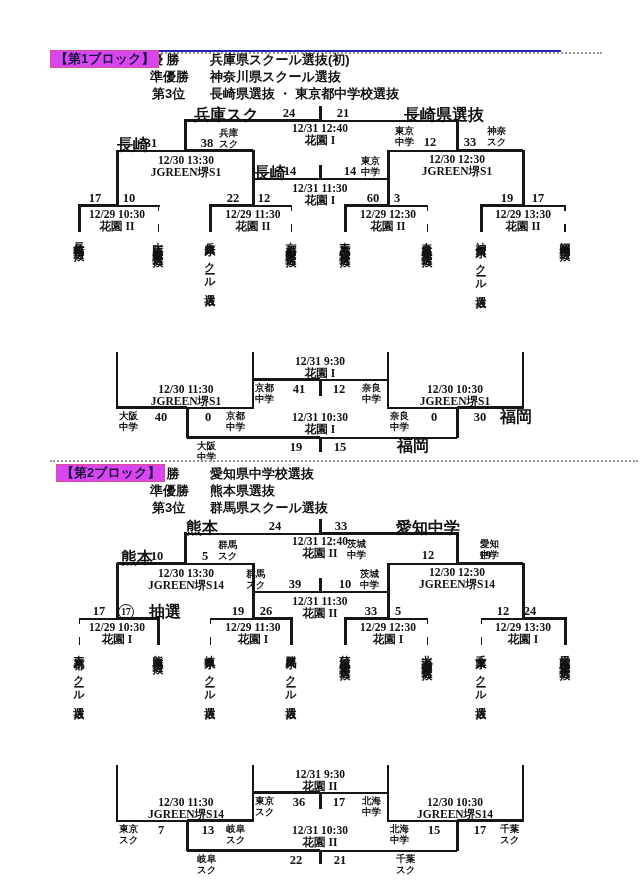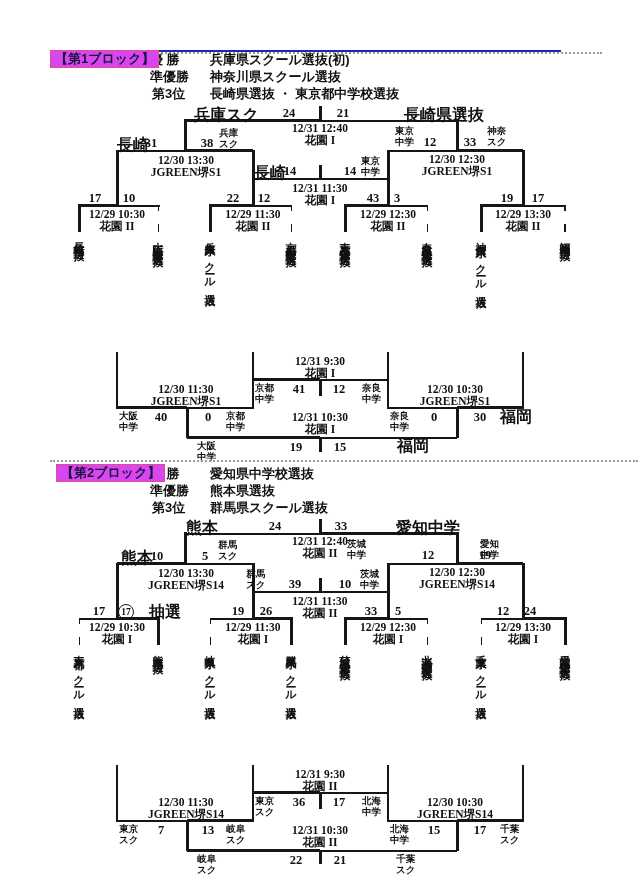--- a/index.html
+++ b/index.html
@@ -150,21 +150,21 @@
   <div class="bx" style="left:62px;top:208px">
     <b>12/29 10:30</b>
     <b>花園 II</b>
   </div>
   <b class="sc" style="left:222px;top:192px;width:22px">22</b>
   <b class="sc" style="left:253px;top:192px;width:22px">12</b>
   <div class="bx" style="left:198px;top:208px">
     <b>12/29 11:30</b>
     <b>花園 II</b>
   </div>
-  <b class="sc" style="left:362px;top:192px;width:22px">43</b>
+  <b class="sc" style="left:362px;top:192px;width:22px">60</b>
   <b class="sc" style="left:386px;top:192px;width:22px">3</b>
   <div class="bx" style="left:333px;top:208px">
     <b>12/29 12:30</b>
     <b>花園 II</b>
   </div>
   <b class="sc" style="left:496px;top:192px;width:22px">19</b>
   <b class="sc" style="left:527px;top:192px;width:22px">17</b>
   <div class="bx" style="left:468px;top:208px">
     <b>12/29 13:30</b>
     <b>花園 II</b>

